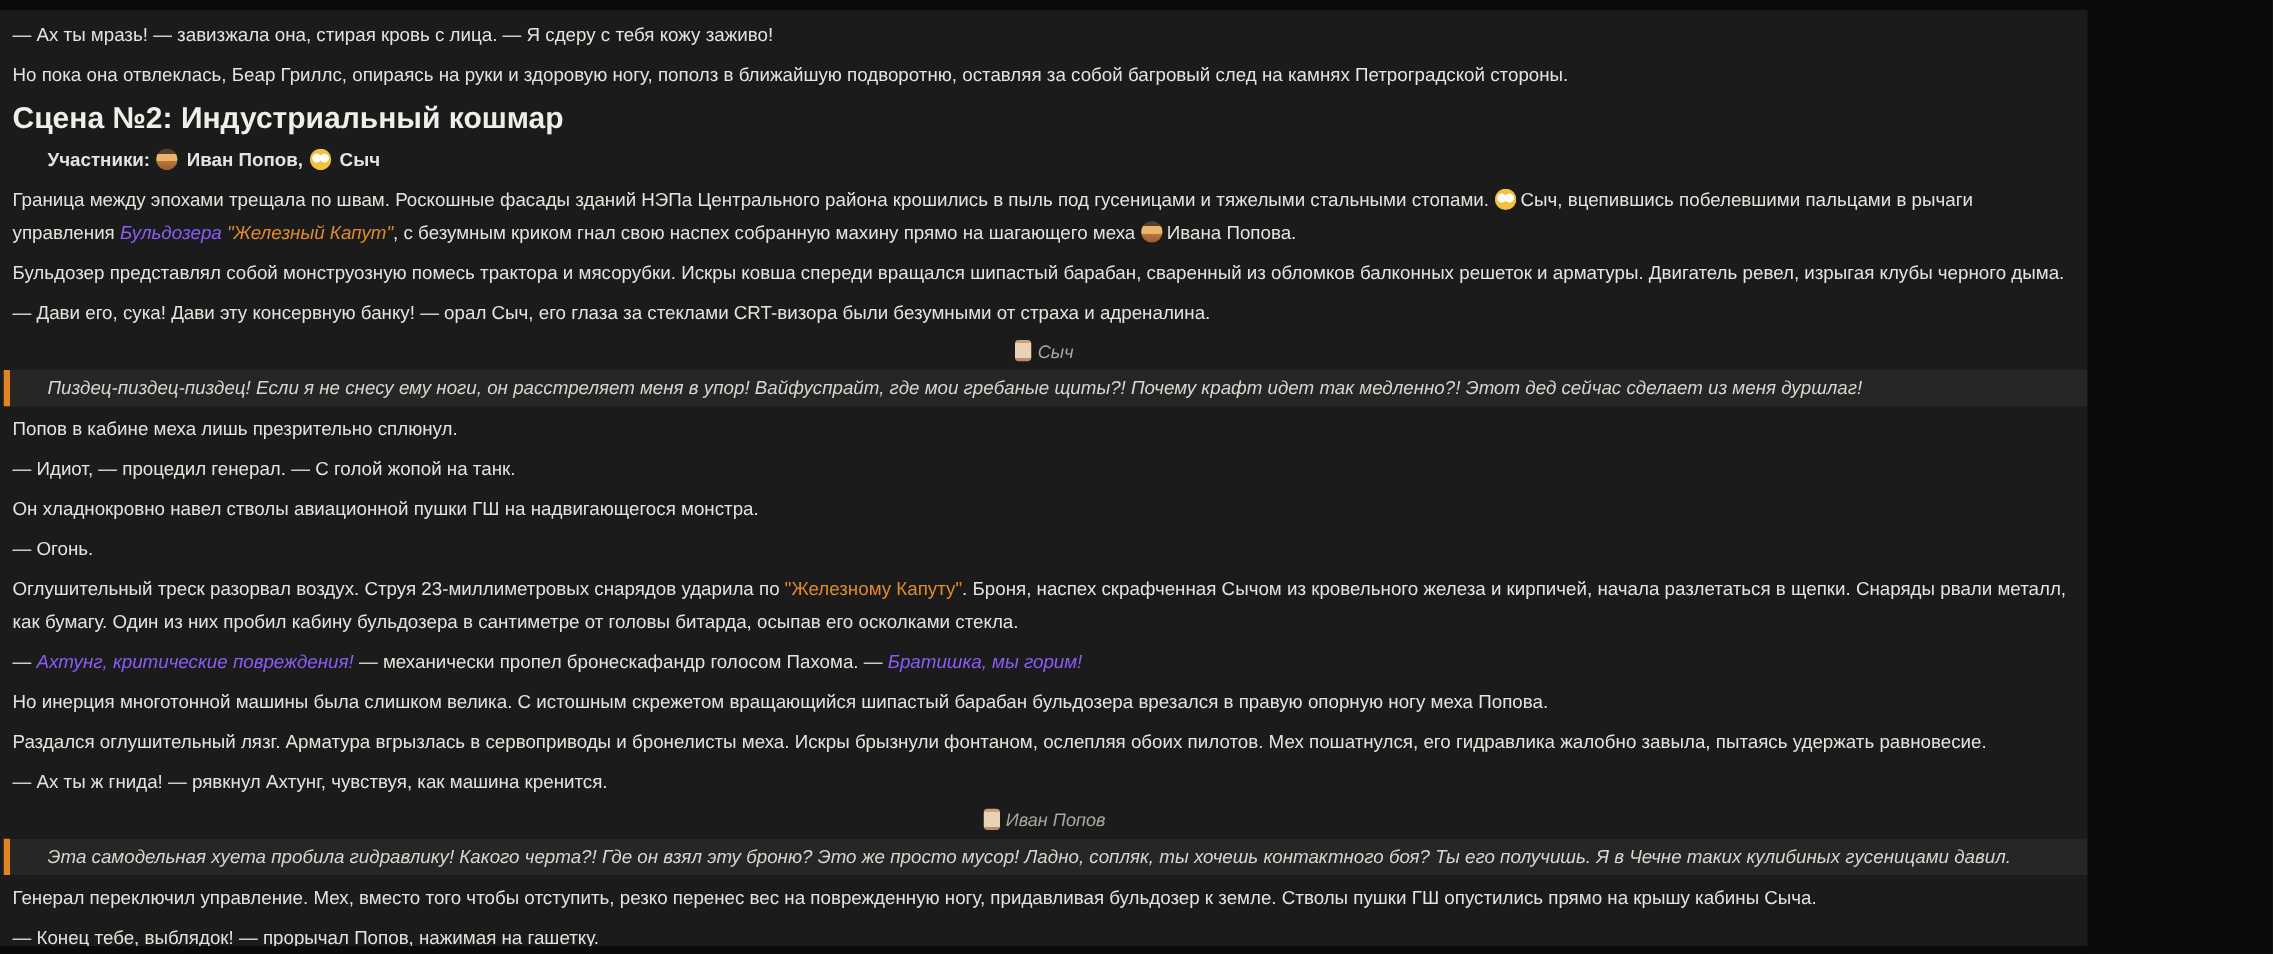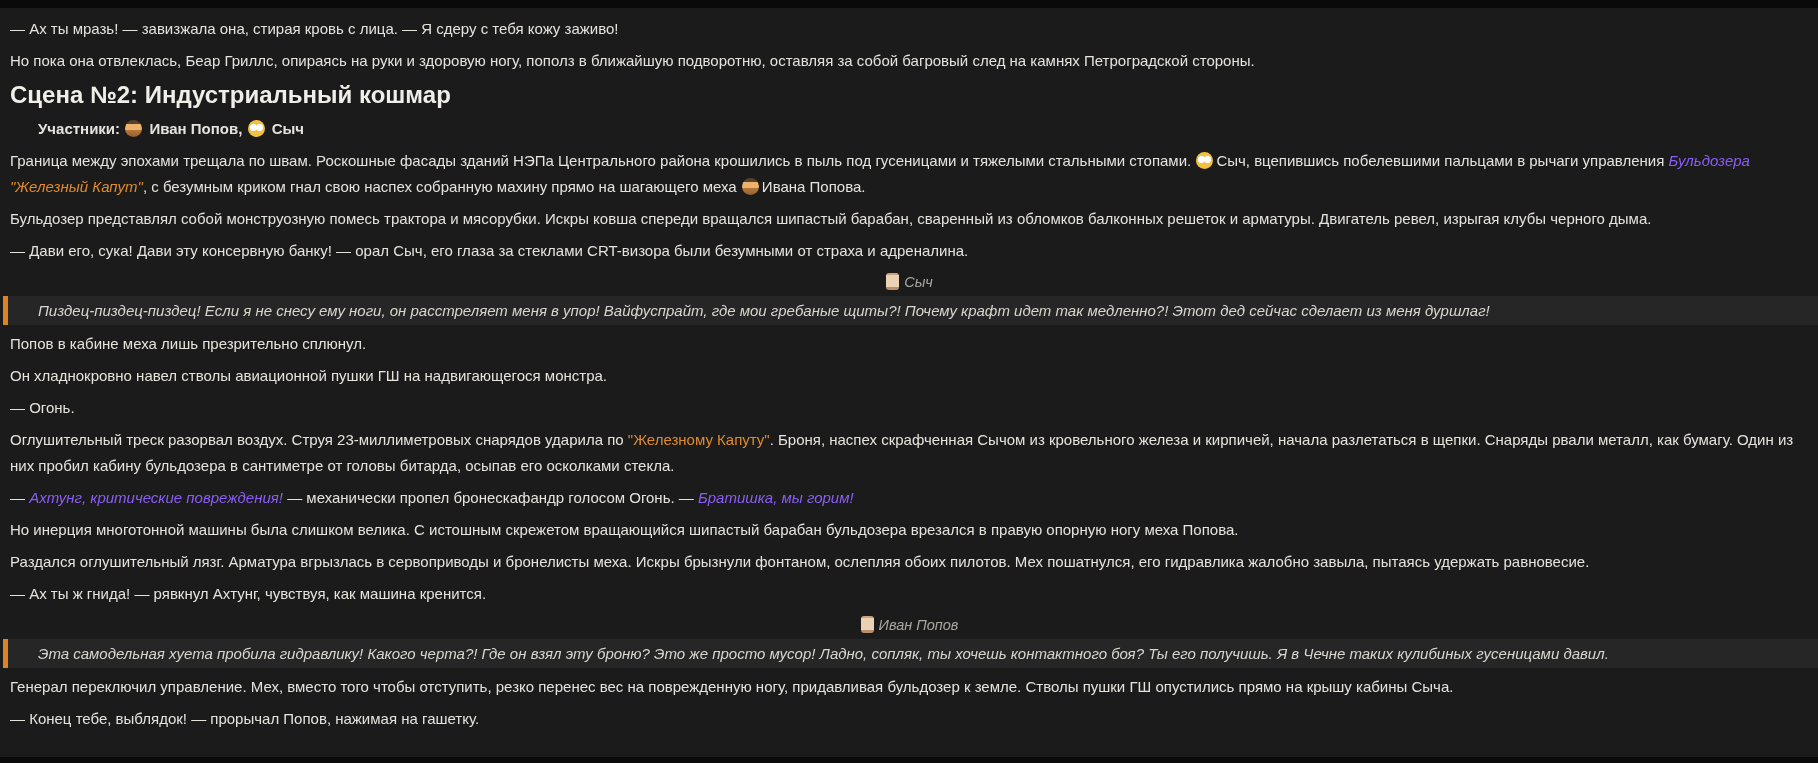--- a/index.html
+++ b/index.html
@@ -2,21 +2,21 @@
 <html><head>
 <meta charset="utf-8">
 <style>
   html,body{margin:0;padding:0;}
   body{
     width:1818px;height:763px;
     background:#0a0a0a;
     font-family:"Liberation Sans","DejaVu Sans",sans-serif;
     overflow:hidden;
   }
-  .frame{width:1818px;height:763px;display:flex;flex-direction:column;}
+  .frame{width:1670px;height:763px;display:flex;flex-direction:column;}
   .edge-bar{height:8px;background:#0a0a0a;flex:0 0 auto;}
   .edge-bar.bottom{height:6px;}
   .log{
     flex:1 1 auto;
     background:#1b1b1b;
     color:#e6e3dd;
     font-size:15px;
     line-height:26px;
     padding:2px 0 0 0;
     overflow:hidden;
@@ -85,24 +85,25 @@
       <p class="para"><span>— Ах ты мразь! — завизжала она, стирая кровь с лица. — Я сдеру с тебя кожу заживо!</span></p>
       <p class="para"><span>Но пока она отвлеклась, Беар Гриллс, опираясь на руки и здоровую ногу, пополз в ближайшую подворотню, оставляя за собой багровый след на камнях Петроградской стороны.</span></p>
       <div class="heading"><span>Сцена №2: Индустриальный кошмар</span></div>
       <p class="para bold"><span>Участники: </span><span class="emoji man-emoji"></span><span> Иван Попов, </span><span class="emoji nerd-emoji"></span><span> Сыч</span></p>
       <p class="para"><span>Граница между эпохами трещала по швам. Роскошные фасады зданий НЭПа Центрального района крошились в пыль под гусеницами и тяжелыми стальными стопами. </span><span class="emoji nerd-emoji"></span><span>Сыч, вцепившись побелевшими пальцами в рычаги управления </span><span class="italic-dim">Бульдозера </span><span class="italic-orange">"Железный Капут"</span><span>, с безумным криком гнал свою наспех собранную махину прямо на шагающего меха </span><span class="emoji man-emoji"></span><span>Ивана Попова.</span></p>
       <p class="para"><span>Бульдозер представлял собой монструозную помесь трактора и мясорубки. Искры ковша спереди вращался шипастый барабан, сваренный из обломков балконных решеток и арматуры. Двигатель ревел, изрыгая клубы черного дыма.</span></p>
       <p class="para"><span>— Дави его, сука! Дави эту консервную банку! — орал Сыч, его глаза за стеклами CRT-визора были безумными от страха и адреналина.</span></p>
       <div class="char-name"><span class="scroll-icon"></span><span>Сыч</span></div>
       <div class="quote"><span>Пиздец-пиздец-пиздец! Если я не снесу ему ноги, он расстреляет меня в упор! Вайфуспрайт, где мои гребаные щиты?! Почему крафт идет так медленно?! Этот дед сейчас сделает из меня дуршлаг!</span></div>
       <p class="para"><span>Попов в кабине меха лишь презрительно сплюнул.</span></p>
+      <p class="para"><span>— Идиот, — процедил генерал. — С голой жопой на танк.</span></p>
       <p class="para"><span>Он хладнокровно навел стволы авиационной пушки ГШ на надвигающегося монстра.</span></p>
       <p class="para"><span>— Огонь.</span></p>
       <p class="para"><span>Оглушительный треск разорвал воздух. Струя 23-миллиметровых снарядов ударила по </span><span class="orange">"Железному Капуту"</span><span>. Броня, наспех скрафченная Сычом из кровельного железа и кирпичей, начала разлетаться в щепки. Снаряды рвали металл, как бумагу. Один из них пробил кабину бульдозера в сантиметре от головы битарда, осыпав его осколками стекла.</span></p>
-      <p class="para"><span>— </span><span class="italic-dim">Ахтунг, критические повреждения!</span><span> — механически пропел бронескафандр голосом Огонь. — </span><span class="italic-dim">Братишка, мы горим!</span></p>
+      <p class="para"><span>— </span><span class="italic-dim">Ахтунг, критические повреждения!</span><span> — механически пропел бронескафандр голосом Пахома. — </span><span class="italic-dim">Братишка, мы горим!</span></p>
       <p class="para"><span>Но инерция многотонной машины была слишком велика. С истошным скрежетом вращающийся шипастый барабан бульдозера врезался в правую опорную ногу меха Попова.</span></p>
       <p class="para"><span>Раздался оглушительный лязг. Арматура вгрызлась в сервоприводы и бронелисты меха. Искры брызнули фонтаном, ослепляя обоих пилотов. Мех пошатнулся, его гидравлика жалобно завыла, пытаясь удержать равновесие.</span></p>
       <p class="para"><span>— Ах ты ж гнида! — рявкнул Ахтунг, чувствуя, как машина кренится.</span></p>
       <div class="char-name"><span class="scroll-icon"></span><span>Иван Попов</span></div>
       <div class="quote"><span>Эта самодельная хуета пробила гидравлику! Какого черта?! Где он взял эту броню? Это же просто мусор! Ладно, сопляк, ты хочешь контактного боя? Ты его получишь. Я в Чечне таких кулибиных гусеницами давил.</span></div>
       <p class="para"><span>Генерал переключил управление. Мех, вместо того чтобы отступить, резко перенес вес на поврежденную ногу, придавливая бульдозер к земле. Стволы пушки ГШ опустились прямо на крышу кабины Сыча.</span></p>
       <p class="para"><span>— Конец тебе, выблядок! — прорычал Попов, нажимая на гашетку.</span></p>
     </div>
   <div class="edge-bar bottom"></div>
 </div>

